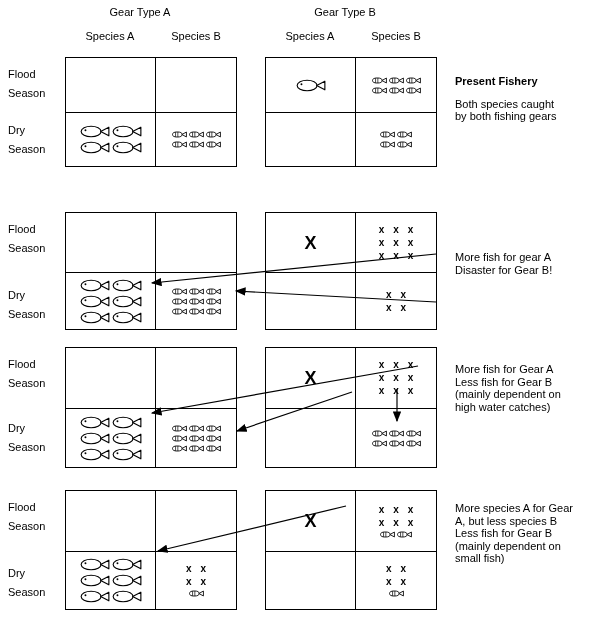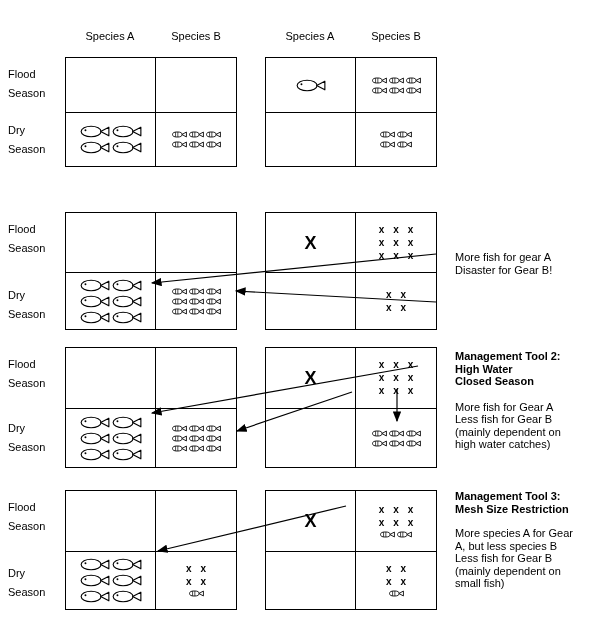--- a/index.html
+++ b/index.html
@@ -27,20 +27,22 @@
   .season-label { position:absolute; left:8px; line-height:19px; }
   .ann { position:absolute; left:455px; width:142px; line-height:12.5px; }
   .ann .title { font-weight:700; }
   .arrow-layer { position:absolute; left:0; top:0; pointer-events:none; }
 </style>
 </head>
 <body>
 
 <div class="page">
 
+  <div class="hdr" style="left:65px;top:6px;width:150px;">Gear Type A</div>
+  <div class="hdr" style="left:265px;top:6px;width:160px;">Gear Type B</div>
   <div class="hdr" style="left:65px;top:30px;width:90px;">Species A</div>
   <div class="hdr" style="left:155px;top:30px;width:82px;">Species B</div>
   <div class="hdr" style="left:265px;top:30px;width:90px;">Species A</div>
   <div class="hdr" style="left:355px;top:30px;width:82px;">Species B</div>
 
   <div class="panel" style="top:57px;height:110px;--floodH:54px;">
     <div class="season-label" style="top:8px;">Flood<br>Season</div>
     <div class="season-label" style="top:64px;">Dry<br>Season</div>
     <div class="grid" style="left:65px;">
       <div class="cell" style="left:0;top:0;width:89px;height:var(--floodH);"></div>
@@ -191,20 +193,24 @@
             </svg>
             <svg viewBox="0 0 17 8" width="15" height="7">
               <ellipse cx="6" cy="4" rx="5.5" ry="2.9" fill="none" stroke="#000" stroke-width="1"></ellipse>
               <path d="M11.2 4 L16.4 1.2 L16.4 6.8 Z" fill="#fff" stroke="#000" stroke-width="1" stroke-linejoin="round"></path>
               <line x1="4" y1="1.3" x2="4" y2="6.7" stroke="#000" stroke-width="0.8"></line>
               <line x1="6.6" y1="1.1" x2="6.6" y2="6.9" stroke="#000" stroke-width="0.8"></line>
             </svg>
           </div>
         </div>
     </div>
+    <div class="ann" style="top:18px;">
+      <div class="title">Present Fishery</div>
+      <div class="body" style="margin-top:10px;">Both species caught<br>by both fishing gears</div>
+    </div>
   </div>
 
   <div class="panel" style="top:212px;height:118px;--floodH:59px;">
     <div class="season-label" style="top:8px;">Flood<br>Season</div>
     <div class="season-label" style="top:74px;">Dry<br>Season</div>
     <div class="grid" style="left:65px;">
       <div class="cell" style="left:0;top:0;width:89px;height:var(--floodH);"></div>
       <div class="cell vline" style="left:89px;top:0;width:81px;height:var(--floodH);"></div>
       <div class="cell hline" style="left:0;top:var(--floodH);width:89px;bottom:0;">
           <div class="icon-row kind-bigfish">
@@ -515,21 +521,20 @@
             <svg viewBox="0 0 17 8" width="15" height="7">
               <ellipse cx="6" cy="4" rx="5.5" ry="2.9" fill="none" stroke="#000" stroke-width="1"></ellipse>
               <path d="M11.2 4 L16.4 1.2 L16.4 6.8 Z" fill="#fff" stroke="#000" stroke-width="1" stroke-linejoin="round"></path>
               <line x1="4" y1="1.3" x2="4" y2="6.7" stroke="#000" stroke-width="0.8"></line>
               <line x1="6.6" y1="1.1" x2="6.6" y2="6.9" stroke="#000" stroke-width="0.8"></line>
             </svg>
           </div>
         </div>
     </div>
     <div class="ann" style="top:3px;">
-      <div class="title">Management Tool 2:<br>High Water<br>Closed Season</div>
       <div class="body" style="margin-top:13px;">More fish for Gear A<br>Less fish for Gear B<br>(mainly dependent on<br>high water catches)</div>
     </div>
   </div>
 
   <div class="panel" style="top:490px;height:120px;--floodH:60px;">
     <div class="season-label" style="top:8px;">Flood<br>Season</div>
     <div class="season-label" style="top:74px;">Dry<br>Season</div>
     <div class="grid" style="left:65px;">
       <div class="cell" style="left:0;top:0;width:89px;height:var(--floodH);"></div>
       <div class="cell vline" style="left:89px;top:0;width:81px;height:var(--floodH);"></div>
@@ -636,21 +641,20 @@
             <svg viewBox="0 0 17 8" width="15" height="7">
               <ellipse cx="6" cy="4" rx="5.5" ry="2.9" fill="none" stroke="#000" stroke-width="1"></ellipse>
               <path d="M11.2 4 L16.4 1.2 L16.4 6.8 Z" fill="#fff" stroke="#000" stroke-width="1" stroke-linejoin="round"></path>
               <line x1="4" y1="1.3" x2="4" y2="6.7" stroke="#000" stroke-width="0.8"></line>
               <line x1="6.6" y1="1.1" x2="6.6" y2="6.9" stroke="#000" stroke-width="0.8"></line>
             </svg>
           </div>
         </div>
     </div>
     <div class="ann" style="top:0px;">
-      <div class="title">Management Tool 3:<br>Mesh Size Restriction</div>
       <div class="body" style="margin-top:12px;">More species A for Gear<br>A, but less species B<br>Less fish for Gear B<br>(mainly dependent on<br>small fish)</div>
     </div>
   </div>
 
   <svg class="arrow-layer" id="arrow-layer" width="600" height="617" viewBox="0 0 600 617">
     <defs>
       <marker id="ah" markerWidth="9" markerHeight="7" refX="8" refY="3.5" orient="auto">
         <path d="M0,0 L9,3.5 L0,7 Z" fill="#000"></path>
       </marker>
     </defs>

